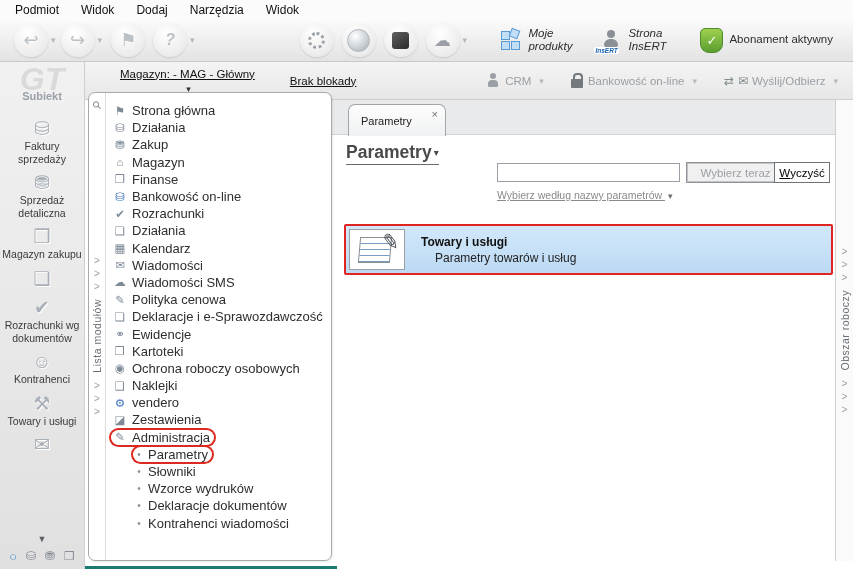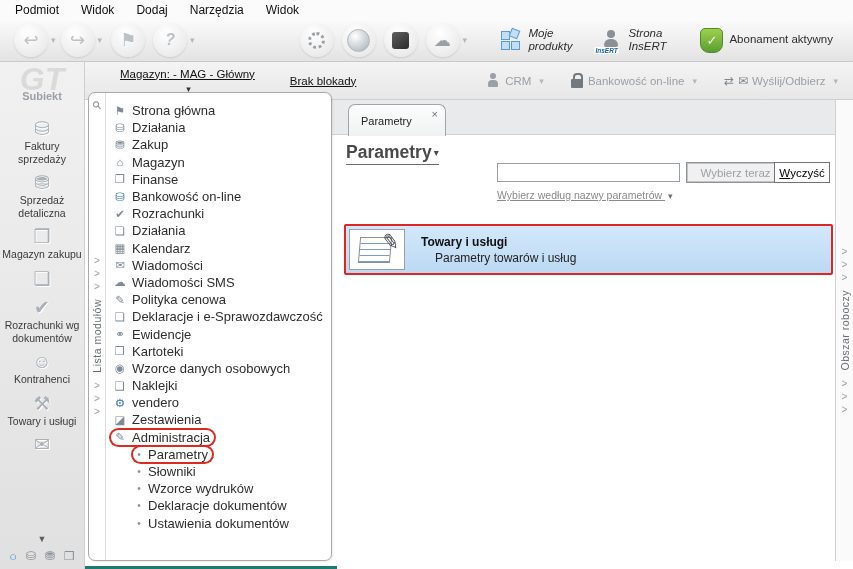--- a/index.html
+++ b/index.html
@@ -400,21 +400,21 @@
         <div class="mod-row">
           <span class="wrap">
             <span class="mi">❒</span>
             <span class="ml">Kartoteki</span>
           </span>
         </div>
 
         <div class="mod-row">
           <span class="wrap">
             <span class="mi">◉</span>
-            <span class="ml">Wzorce danych osobowych</span>
+            <span class="ml">Ochrona roboczy osobowych</span>
           </span>
         </div>
 
         <div class="mod-row">
           <span class="wrap">
             <span class="mi">❑</span>
             <span class="ml">Naklejki</span>
           </span>
         </div>
 
@@ -463,21 +463,21 @@
         <div class="mod-row sub">
           <span class="wrap">
             <span class="mi">•</span>
             <span class="ml">Deklaracje dokumentów</span>
           </span>
         </div>
 
         <div class="mod-row sub">
           <span class="wrap">
             <span class="mi">•</span>
-            <span class="ml">Ustawienia dokumentów</span>
+            <span class="ml">Kontrahenci wiadomości</span>
           </span>
         </div>
       </div>
   </div>
 
   <div class="main">
     <div class="tabbar"></div>
     <div class="tab">
       <span>Parametry</span>
       <span class="tab-close">×</span>

